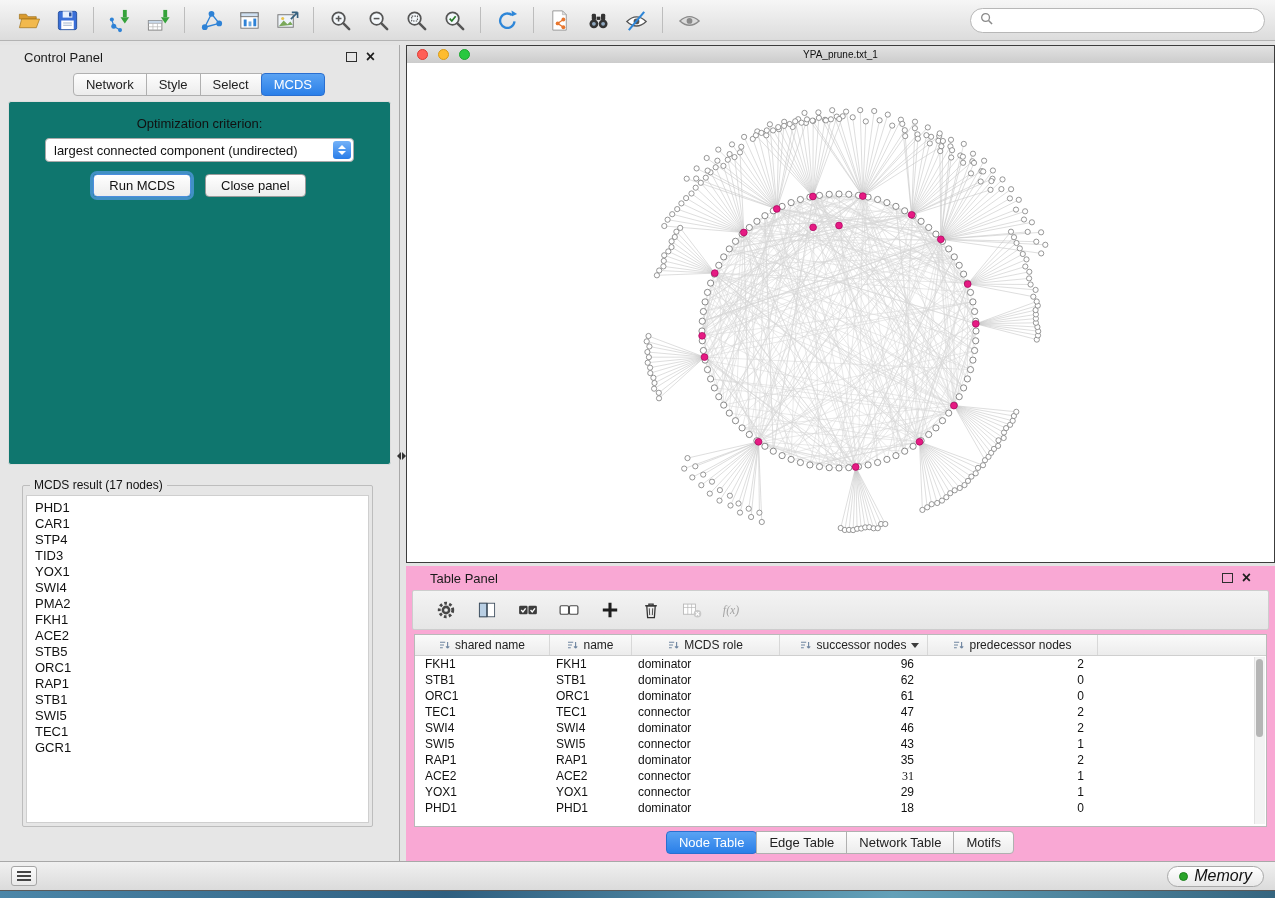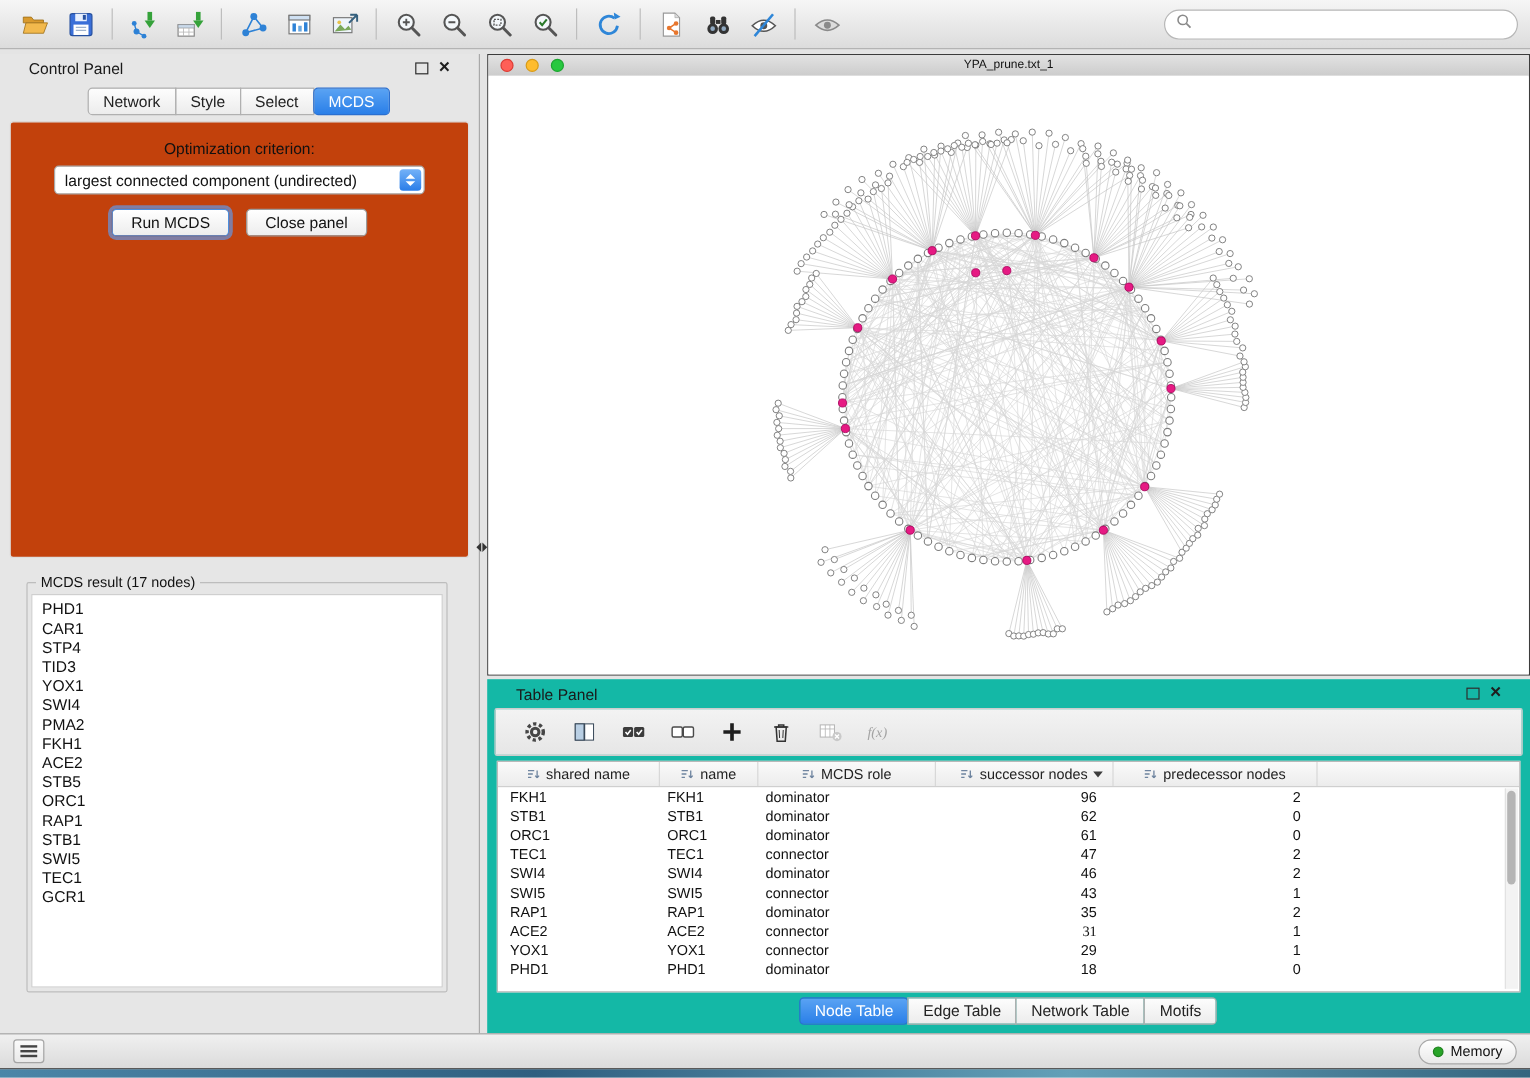--- a/index.html
+++ b/index.html
@@ -25,21 +25,21 @@
   .close-icon{font-size:16px;font-weight:bold;color:#1e1e1e;line-height:14px;}
 
   .tab{font-size:13px;padding:3px 12px;background:linear-gradient(#fdfdfd,#ececec);border:1px solid #b0b0b0;margin-left:-1px;color:#222;}
   .tab:first-child{border-radius:4px 0 0 4px;}
   .tab:last-child{border-radius:0 4px 4px 0;}
   .tab.selected{background:linear-gradient(#5aa3f3,#2a7fe8);color:#fff;border-color:#2a6fd0;border-radius:4px;}
 
   
   .control-panel{position:absolute;left:0;top:45px;width:400px;bottom:29px;background:#e6e6e6;border-right:1px solid #a9a9a9;box-sizing:border-box;}
   .cp-tabs{display:flex;justify-content:center;margin-top:4px;}
-  .cp-inner{position:absolute;left:8px;right:8px;top:56px;height:362px;background:#c2410c;border:1px solid #dedede;border-radius:3px;}
+  .cp-inner{position:absolute;left:8px;right:8px;top:56px;height:362px;background:#0f766e;border:1px solid #dedede;border-radius:3px;}
   .opt-label{text-align:center;padding-top:14px;font-size:13px;color:#111;}
   .cp-select{position:absolute;left:36px;right:36px;top:36px;height:24px;background:#fff;border:1px solid #a9a9a9;border-radius:4px;
              font-size:13px;display:flex;align-items:center;padding-left:8px;box-sizing:border-box;color:#111;}
   .stepper{position:absolute;right:2px;top:2px;bottom:2px;width:18px;border-radius:3px;background:linear-gradient(#74b2f8,#2a7de8);
            display:flex;flex-direction:column;align-items:center;justify-content:center;gap:2px;}
   .arr-up{width:0;height:0;border-left:4px solid transparent;border-right:4px solid transparent;border-bottom:4px solid #fff;}
   .arr-dn{width:0;height:0;border-left:4px solid transparent;border-right:4px solid transparent;border-top:4px solid #fff;}
   .btn-row{position:absolute;top:72px;left:0;right:0;display:flex;justify-content:center;gap:14px;}
   .btn{font-size:13px;padding:3px 15px;background:linear-gradient(#ffffff,#ededed);border:1px solid #9b9b9b;border-radius:4px;color:#111;}
   .btn.focused{box-shadow:0 0 0 3px rgba(92,158,245,.65);border-color:#4c8ede;}
@@ -57,21 +57,21 @@
   .net-window{position:absolute;left:406px;top:45px;right:0;height:518px;border:1px solid #3c3c3c;box-sizing:border-box;background:#fff;}
   .net-titlebar{height:17px;background:linear-gradient(#e2e2e2,#cccccc);border-bottom:1px solid #a6a6a6;position:relative;
                 display:flex;align-items:center;justify-content:center;font-size:10px;color:#111;}
   .tl{position:absolute;width:11px;height:11px;border-radius:50%;top:3px;box-sizing:border-box;}
   .tl.red{left:10px;background:#ff5f57;border:1px solid #dd3b33;}
   .tl.yellow{left:31px;background:#febc2e;border:1px solid #d89b17;}
   .tl.green{left:52px;background:#28c840;border:1px solid #1ba52f;}
   .net-canvas{position:absolute;top:17px;left:0;right:0;bottom:0;background:#fff;}
 
   
-  .table-panel{position:absolute;left:406px;top:566px;right:0;bottom:29px;background:#14b8a6;}
+  .table-panel{position:absolute;left:406px;top:566px;right:0;bottom:29px;background:#f9a8d4;}
   .tp-toolbar{position:absolute;top:24px;left:6px;right:6px;height:40px;background:linear-gradient(#f3f3f3,#e6e6e6);
               border:1px solid #cdcdcd;border-radius:2px;display:flex;align-items:center;gap:15px;padding:0 18px;box-sizing:border-box;}
   .tp-btn{width:26px;height:26px;display:flex;align-items:center;justify-content:flex-end;background:none;border:none;padding:0;}
   .tp-btn svg{width:22px;height:22px;}
   .tbl-wrap{position:absolute;top:68px;left:8px;right:8px;bottom:34px;background:#fff;border:1px solid #b9b9b9;overflow:hidden;}
   .tbl-header{display:flex;height:20px;background:linear-gradient(#fafafa,#ececec);border-bottom:1px solid #cfcfcf;}
   .th{display:flex;align-items:center;justify-content:center;gap:5px;font-size:12px;color:#222;border-right:1px solid #d8d8d8;box-sizing:border-box;position:relative;flex:none;}
   .th.fill{flex:1;border-right:none;}
   .chev{width:0;height:0;border-left:4px solid transparent;border-right:4px solid transparent;border-top:5px solid #3c3c3c;position:absolute;right:8px;top:8px;}
   .tr{display:flex;height:16px;align-items:center;font-size:12px;color:#111;}
@@ -82,21 +82,21 @@
   .thumb{position:absolute;top:2px;left:1px;width:7px;height:78px;border-radius:4px;background:#b5b5b5;}
   .tp-tabs{position:absolute;bottom:7px;left:0;right:0;display:flex;justify-content:center;}
 
   
   .statusbar{position:absolute;left:0;right:0;bottom:0;height:29px;background:linear-gradient(#f0f0f0,#dbdbdb);
              border-top:1px solid #a8a8a8;display:flex;align-items:center;padding:0 11px;box-sizing:border-box;}
   .menu-btn{width:26px;height:20px;border:1px solid #a5a5a5;border-radius:3px;background:linear-gradient(#fbfbfb,#e9e9e9);
             display:flex;flex-direction:column;justify-content:center;gap:2.5px;padding:0 5px;box-sizing:border-box;}
   .menu-btn i{height:1.5px;background:#444;display:block;}
   .memory-btn{margin-left:auto;height:21px;border:1px solid #a9a9a9;border-radius:11px;background:linear-gradient(#ffffff,#e9e9e9);
-              display:flex;align-items:center;gap:6px;padding:0 11px;font-size:12px;color:#111;}
+              display:flex;align-items:center;gap:6px;padding:0 11px;font-size:16px;color:#111;font-style:italic;}
   .dot{width:9px;height:9px;border-radius:50%;background:#28a428;border:1px solid #1d801d;box-sizing:border-box;}
 </style>
 </head>
 <body>
 
 <div class="app">
 
   <div class="toolbar">
     <div id="toolbar-items" style="display:flex;align-items:center;">
         <button class="tb-btn">

